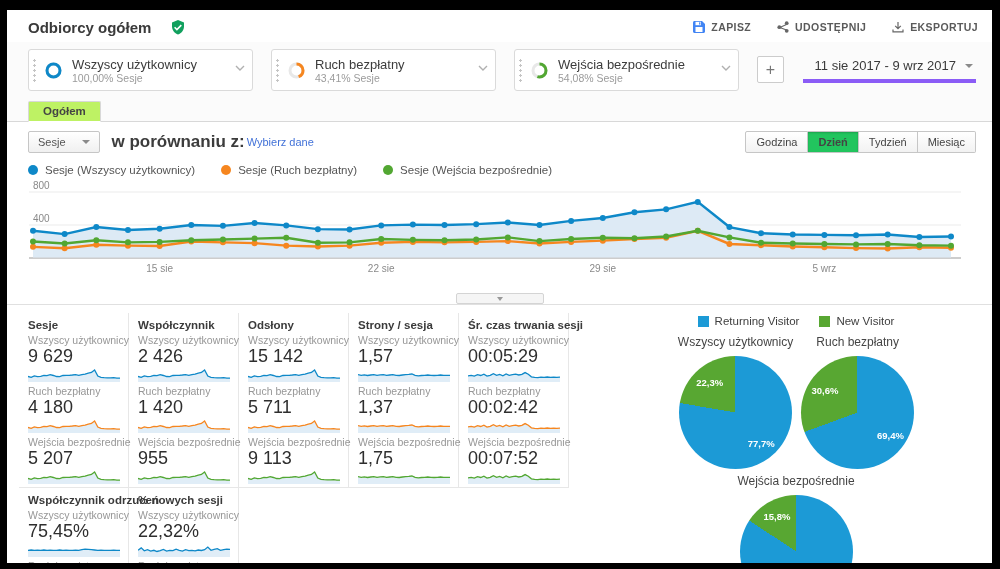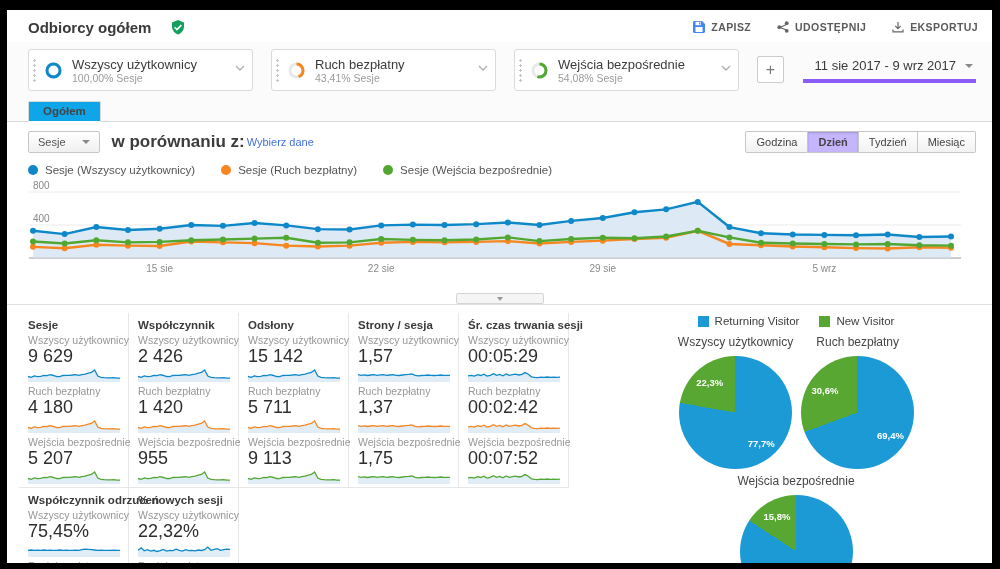--- a/index.html
+++ b/index.html
@@ -27,35 +27,35 @@
   .seg-sub{font-size:10.5px;color:#9b9b9b;}
   .chev{position:absolute;right:7px;top:7px;}
   .add-seg{width:27px;height:27px;margin-top:7px;border:1px solid #ccc;border-radius:2px;background:#fff;
     color:#777;font-size:16px;line-height:1;cursor:pointer;}
   .date-range{margin-top:9px;display:flex;align-items:center;gap:9px;font-size:13px;color:#3a3a3a;
     border-bottom:4px solid #8b5cf6;padding:0 3px 6px 12px;cursor:pointer;}
   .tri-down{width:0;height:0;border-left:4px solid transparent;border-right:4px solid transparent;border-top:4px solid #8a8a8a;}
 
   
   .tabstrip{height:21px;padding-left:21px;border-bottom:1px solid #d8d8d8;background:#fbfbfb;}
-  .tab{display:inline-block;position:relative;top:1px;background:#0ea5e9;border:1px solid #d8d8d8;border-bottom:1px solid #fff;
+  .tab{display:inline-block;position:relative;top:1px;background:#bef264;border:1px solid #d8d8d8;border-bottom:1px solid #fff;
     border-radius:2px 2px 0 0;padding:3px 14px 4px;font-size:11.5px;font-weight:bold;color:#444;cursor:pointer;}
 
   
   .controls{display:flex;align-items:center;padding:9px 16px 4px 21px;}
   .metric-select{display:flex;align-items:center;gap:16px;background:linear-gradient(#fff,#f0f0f0);
     border:1px solid #c6c6c6;border-radius:2px;padding:4px 9px;font-size:11px;color:#555;cursor:pointer;font-family:inherit;}
   .compare{font-size:17px;font-weight:bold;color:#3c3c3c;margin-left:12px;}
   .link{font-size:11px;color:#4272d8;margin-left:2px;text-decoration:none;cursor:pointer;}
   .granularity{margin-left:auto;display:flex;}
   .gran{font-size:11px;color:#444;padding:4px 10px;border:1px solid #c6c6c6;border-left:none;
     background:linear-gradient(#fff,#f2f2f2);cursor:pointer;font-family:inherit;}
   .gran:first-child{border-left:1px solid #c6c6c6;border-radius:2px 0 0 2px;}
   .gran:last-child{border-radius:0 2px 2px 0;}
-  .gran.active{background:#c4b5fd;box-shadow:inset 0 1px 2px rgba(0,0,0,.18);font-weight:bold;}
+  .gran.active{background:#22c55e;box-shadow:inset 0 1px 2px rgba(0,0,0,.18);font-weight:bold;}
 
   
   .chart-legend{display:flex;gap:26px;align-items:flex-end;padding:7px 0 1px 21px;font-size:11.5px;color:#555;}
   .leg-item{display:flex;align-items:center;cursor:pointer;}
   .dot{width:10px;height:10px;border-radius:50%;display:inline-block;margin-right:7px;}
 
   
   .main-chart{padding-left:14px;}
   .chart-bottom{position:relative;height:11px;border-bottom:1px solid #e0e0e0;}
   .collapse-handle{position:absolute;left:50%;transform:translateX(-50%);top:0;width:86px;height:9px;

